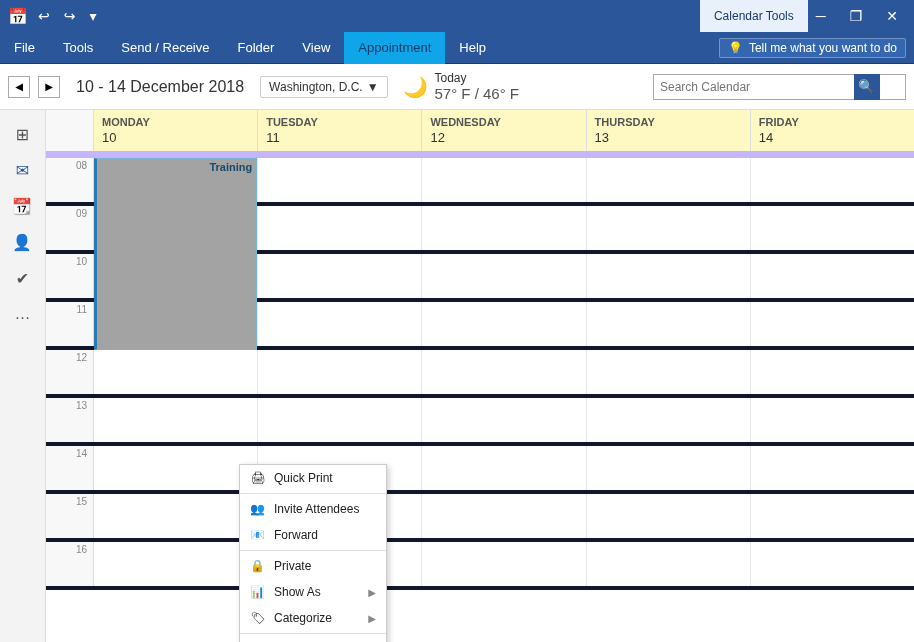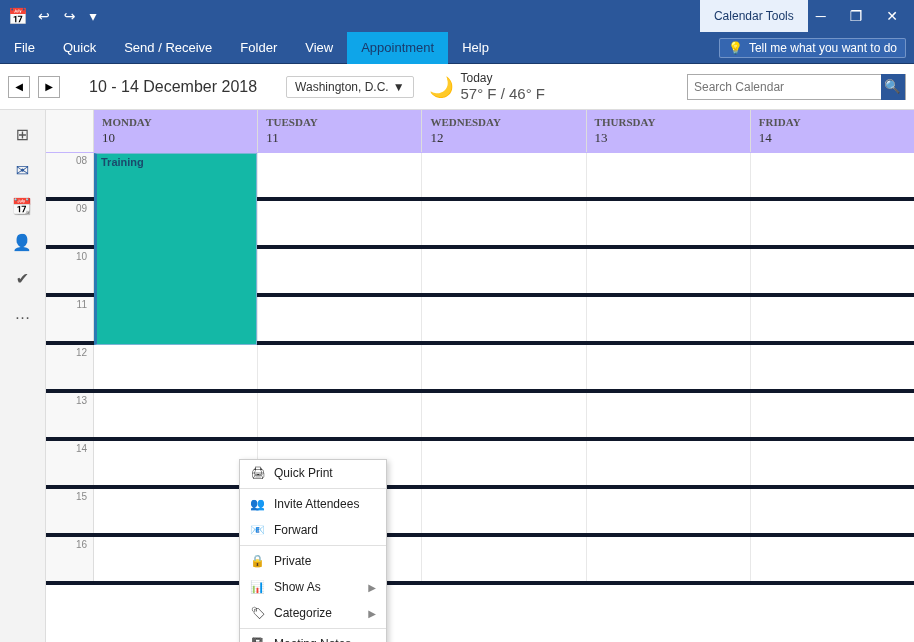--- a/index.html
+++ b/index.html
@@ -68,21 +68,21 @@
     .nav-bar {
       background: #fff;
       height: 46px;
       display: flex;
       align-items: center;
       padding: 0 8px;
       border-bottom: 1px solid #ddd;
       gap: 8px;
     }
     .nav-arrow { width: 22px; height: 22px; border: 1px solid #aaa; background: white; cursor: pointer; display: flex; align-items: center; justify-content: center; font-size: 10px; }
-    .date-range { font-size: 16px; color: #333; font-weight: 400; margin: 0 21px; }
+    .date-range { font-size: 16px; color: #333; font-weight: 400; margin: 0 8px; }
     .location-badge {
       background: white;
       border: 1px solid #ccc;
       border-radius: 2px;
       padding: 3px 8px;
       font-size: 12px;
       color: #333;
       display: flex;
       align-items: center;
       gap: 4px;
@@ -95,22 +95,21 @@
     }
     .weather-icon { font-size: 20px; color: #6b9ecc; }
     .weather-text { font-size: 15px; color: #555; }
     .weather-label { font-weight: normal; color: #333; font-size: 12px; }
     .search-box {
       margin-left: auto;
       display: flex;
       align-items: center;
       border: 1px solid #aaa;
       height: 26px;
-      width: 219px;
-      gap: 7px;
+      width: 253px;
     }
     .search-input {
       border: none;
       outline: none;
       font-size: 12px;
       padding: 2px 6px;
       width: 200px;
       color: #888;
     }
     .search-btn { background: #2b579a; color: white; border: none; height: 26px; width: 26px; cursor: pointer; display: flex; align-items: center; justify-content: center; }
@@ -139,23 +138,22 @@
       font-size: 16px;
     }
     .sidebar-icon.active { color: #2b579a; }
 
     
     .calendar-area { flex: 1; display: flex; flex-direction: column; overflow: hidden; }
 
     
     .day-headers {
       display: flex;
-      border-bottom: 1px solid #c4b5fd;
-      background: #c4b5fd;
-      font-family: Liberation Serif, serif;
+      border-bottom: 7px solid #c4b5fd;
+      background: #fef9c3;
     }
     .row-header { width: 48px; min-width: 48px; border-right: 1px solid #ddd; background: #f8f8f8; }
     .day-header {
       flex: 1;
       text-align: left;
       padding: 6px 8px;
       font-size: 11px;
       color: #555;
       text-transform: uppercase;
       border-right: 1px solid #ddd;
@@ -192,28 +190,29 @@
     .day-cell {
       flex: 1;
       border-right: 1px solid #e8e8e8;
       position: relative;
     }
     .day-cell:last-child { border-right: none; }
 
     
     .event-block {
       position: absolute;
-      background: #14b8a6;
+      background: #a3a3a3;
       border: 1px solid #7ab3d4;
       border-left: 3px solid #2b7ab3;
       padding: 2px 4px;
       font-size: 11px;
       color: #1a4a6b;
       cursor: pointer;
       z-index: 2;
+      text-align: right;
     }
 
     
     .context-menu {
       position: absolute;
       background: white;
       border: 1px solid #ccc;
       box-shadow: 2px 2px 6px rgba(0,0,0,0.2);
       z-index: 100;
       width: 148px;
@@ -250,21 +249,21 @@
     <div class="title-bar-right">
       <span class="win-btn">─</span>
       <span class="win-btn">❐</span>
       <span class="win-btn">✕</span>
     </div>
   </div>
 </div>
 
 <div class="ribbon">
   <span class="ribbon-tab">File</span>
-  <span class="ribbon-tab">Quick</span>
+  <span class="ribbon-tab">Tools</span>
   <span class="ribbon-tab">Send / Receive</span>
   <span class="ribbon-tab">Folder</span>
   <span class="ribbon-tab">View</span>
   <span class="ribbon-tab active">Appointment</span>
   <span class="ribbon-tab">Help</span>
   <div class="ribbon-separator"></div>
   <div class="tell-me">
     <span>💡</span>
     <span>Tell me what you want to do</span>
   </div>

